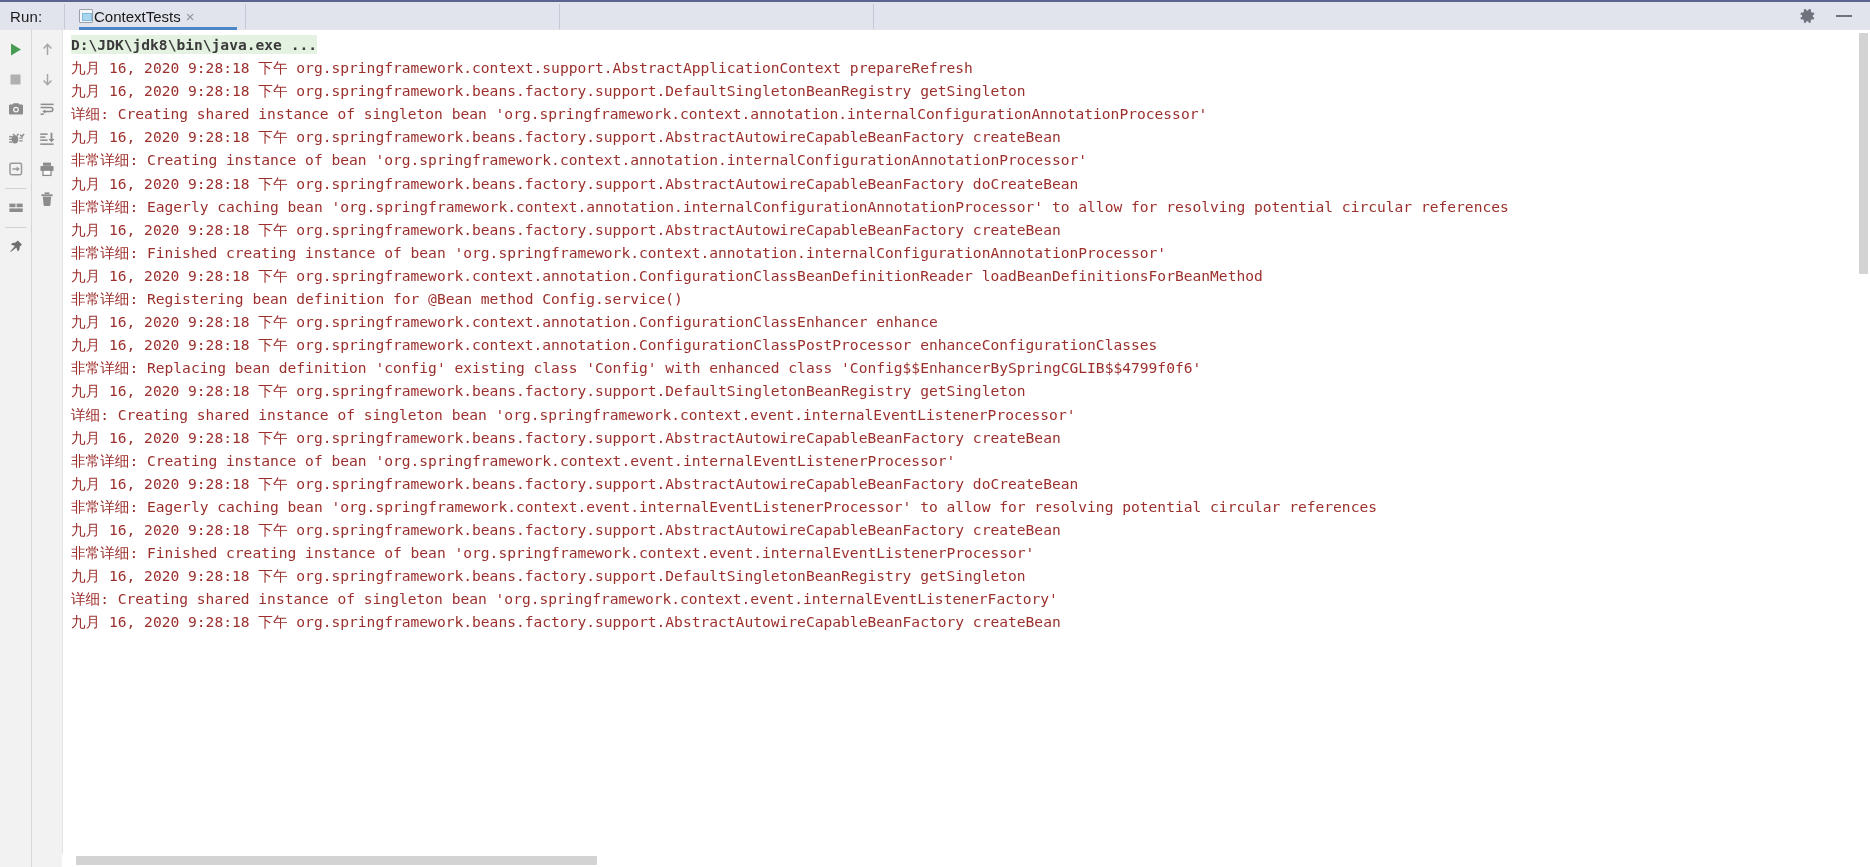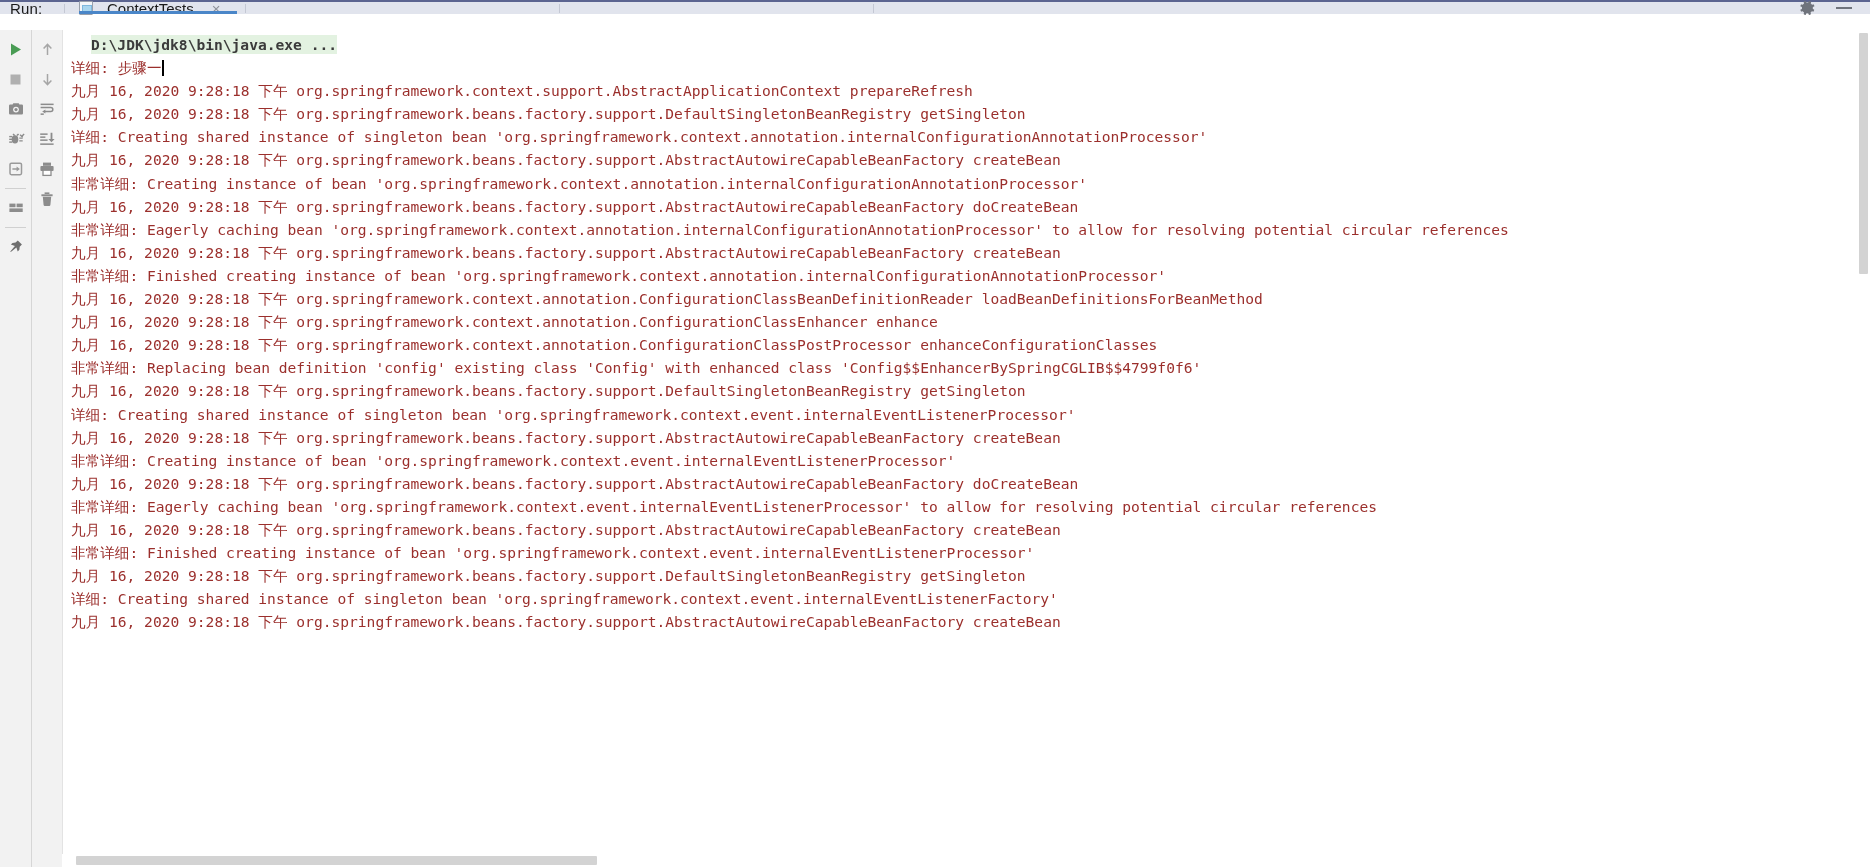--- a/index.html
+++ b/index.html
@@ -16,21 +16,21 @@
     position: relative;
     width: 1870px;
     height: 867px;
     background: #ffffff;
   }
 
   
   .tabbar {
     position: absolute;
     top: 0; left: 0;
-    width: 1870px; height: 14px;
+    width: 1870px; height: 30px;
     background: #e1e4ed;
     border-top: 2px solid #5b6490;
     display: flex;
     align-items: stretch;
   }
   .tabbar-runlabel {
     width: 64px;
     display: flex; align-items: center;
     padding-left: 10px;
     font-size: 15px;
@@ -38,21 +38,21 @@
     letter-spacing: .2px;
   }
   .tabbar-sep {
     width: 1px;
     background: #c4c8d4;
     margin: 2px 0 1px 0;
   }
   .tab {
     position: relative;
     display: flex; align-items: center;
-    gap: 14px;
+    gap: 1px;
     padding: 0 12px 0 14px;
     min-width: 180px;
     cursor: default;
   }
   .tab.active::after {
     content: "";
     position: absolute;
     left: 14px; right: 8px; bottom: 0;
     height: 3px;
     background: #4a86c8;
@@ -154,21 +154,20 @@
     font-size: 14.6px;
     line-height: 23.1px;
     height: 23.1px;
     color: #9b2f2c;
     white-space: pre;
     letter-spacing: 0;
   }
   .cline.cmdline {
     color: #3b3b3b;
     font-weight: bold;
-    margin-left: 20px;
   }
   .cline.cmdline .hl {
     background: #e3f2e1;
     padding: 1px 0;
   }
   .caret {
     display: inline-block;
     width: 2px;
     height: 16px;
     background: #000000;
@@ -337,31 +336,31 @@
           <rect x="3.4" y="4.3" width="11.2" height="1.9" fill="#8c8c8c"></rect>
           <path fill="#8c8c8c" d="M4.8 6.8h8.4l-.8 8.3a.9.9 0 0 1-.9.8H6.5a.9.9 0 0 1-.9-.8z"></path>
         </svg>
       </div>
     </div>
   </div>
 
   <div class="console">
     <div class="console-inner">
         <div class="cline cmdline"><span class="hl">D:\JDK\jdk8\bin\java.exe ...</span></div>
-        <div class="cline"><span>详细: 步骤一</span><span class="caret"></span></div>
         <div class="cline"><span>九月 16, 2020 9:28:18 下午 org.springframework.context.support.AbstractApplicationContext prepareRefresh</span></div>
         <div class="cline"><span>九月 16, 2020 9:28:18 下午 org.springframework.beans.factory.support.DefaultSingletonBeanRegistry getSingleton</span></div>
         <div class="cline"><span>详细: Creating shared instance of singleton bean 'org.springframework.context.annotation.internalConfigurationAnnotationProcessor'</span></div>
         <div class="cline"><span>九月 16, 2020 9:28:18 下午 org.springframework.beans.factory.support.AbstractAutowireCapableBeanFactory createBean</span></div>
         <div class="cline"><span>非常详细: Creating instance of bean 'org.springframework.context.annotation.internalConfigurationAnnotationProcessor'</span></div>
         <div class="cline"><span>九月 16, 2020 9:28:18 下午 org.springframework.beans.factory.support.AbstractAutowireCapableBeanFactory doCreateBean</span></div>
         <div class="cline"><span>非常详细: Eagerly caching bean 'org.springframework.context.annotation.internalConfigurationAnnotationProcessor' to allow for resolving potential circular references</span></div>
         <div class="cline"><span>九月 16, 2020 9:28:18 下午 org.springframework.beans.factory.support.AbstractAutowireCapableBeanFactory createBean</span></div>
         <div class="cline"><span>非常详细: Finished creating instance of bean 'org.springframework.context.annotation.internalConfigurationAnnotationProcessor'</span></div>
         <div class="cline"><span>九月 16, 2020 9:28:18 下午 org.springframework.context.annotation.ConfigurationClassBeanDefinitionReader loadBeanDefinitionsForBeanMethod</span></div>
+        <div class="cline"><span>非常详细: Registering bean definition for @Bean method Config.service()</span></div>
         <div class="cline"><span>九月 16, 2020 9:28:18 下午 org.springframework.context.annotation.ConfigurationClassEnhancer enhance</span></div>
         <div class="cline"><span>九月 16, 2020 9:28:18 下午 org.springframework.context.annotation.ConfigurationClassPostProcessor enhanceConfigurationClasses</span></div>
         <div class="cline"><span>非常详细: Replacing bean definition 'config' existing class 'Config' with enhanced class 'Config$$EnhancerBySpringCGLIB$$4799f0f6'</span></div>
         <div class="cline"><span>九月 16, 2020 9:28:18 下午 org.springframework.beans.factory.support.DefaultSingletonBeanRegistry getSingleton</span></div>
         <div class="cline"><span>详细: Creating shared instance of singleton bean 'org.springframework.context.event.internalEventListenerProcessor'</span></div>
         <div class="cline"><span>九月 16, 2020 9:28:18 下午 org.springframework.beans.factory.support.AbstractAutowireCapableBeanFactory createBean</span></div>
         <div class="cline"><span>非常详细: Creating instance of bean 'org.springframework.context.event.internalEventListenerProcessor'</span></div>
         <div class="cline"><span>九月 16, 2020 9:28:18 下午 org.springframework.beans.factory.support.AbstractAutowireCapableBeanFactory doCreateBean</span></div>
         <div class="cline"><span>非常详细: Eagerly caching bean 'org.springframework.context.event.internalEventListenerProcessor' to allow for resolving potential circular references</span></div>
         <div class="cline"><span>九月 16, 2020 9:28:18 下午 org.springframework.beans.factory.support.AbstractAutowireCapableBeanFactory createBean</span></div>

